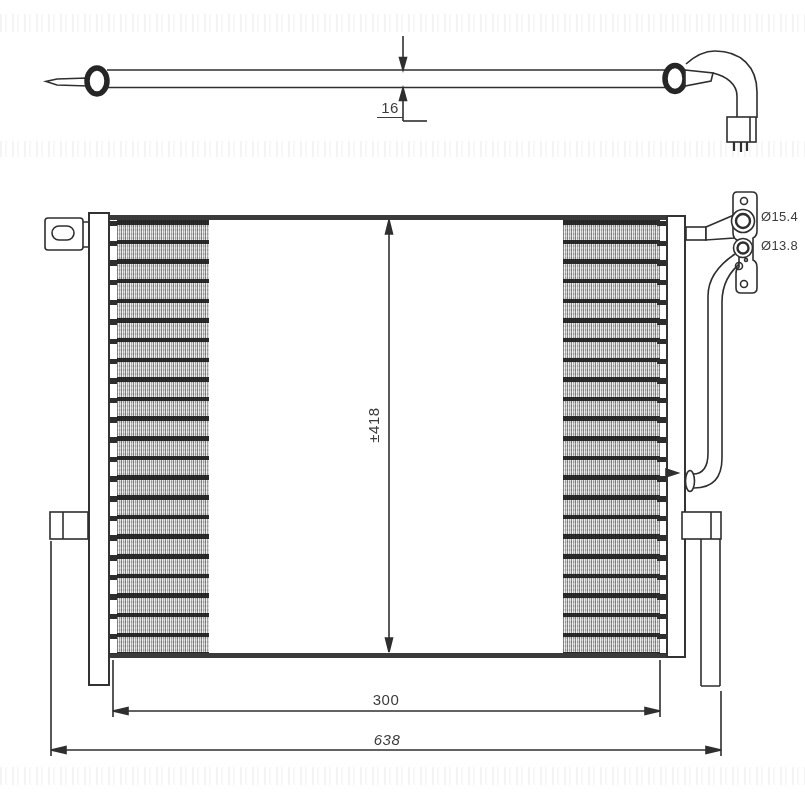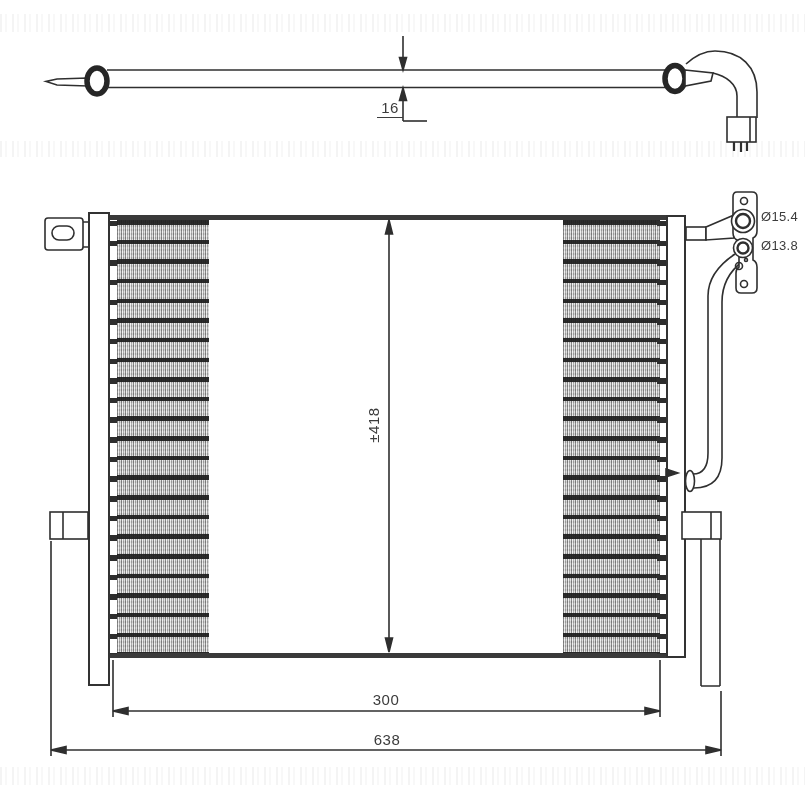--- a/index.html
+++ b/index.html
@@ -137,17 +137,17 @@
       <path d="M51,541 V756 M721,691 V756"></path>
       <path d="M51,750 H721"></path>
       <polygon points="51,750 66,746.5 66,753.5" fill="#2f2f2f"></polygon>
       <polygon points="721,750 706,746.5 706,753.5" fill="#2f2f2f"></polygon>
     </g>
   </svg>
 
   <div class="lbl underlined" style="left:377px;top:99px;width:26px;height:18px;">16</div>
   <div class="lbl rot" style="left:346px;top:416px;width:56px;height:18px;">±418</div>
   <div class="lbl" style="left:366px;top:691px;width:40px;">300</div>
-  <div class="lbl" style="left:367px;top:731px;width:40px;">638</div>
+  <div class="lbl" style="left:367px;top:731px;width:40px;font-style:italic;">638</div>
   <div class="lbl small" style="left:761px;top:209px;width:46px;">Ø15.4</div>
   <div class="lbl small" style="left:761px;top:238px;width:46px;">Ø13.8</div>
 
 </div>
 
 </body></html>

